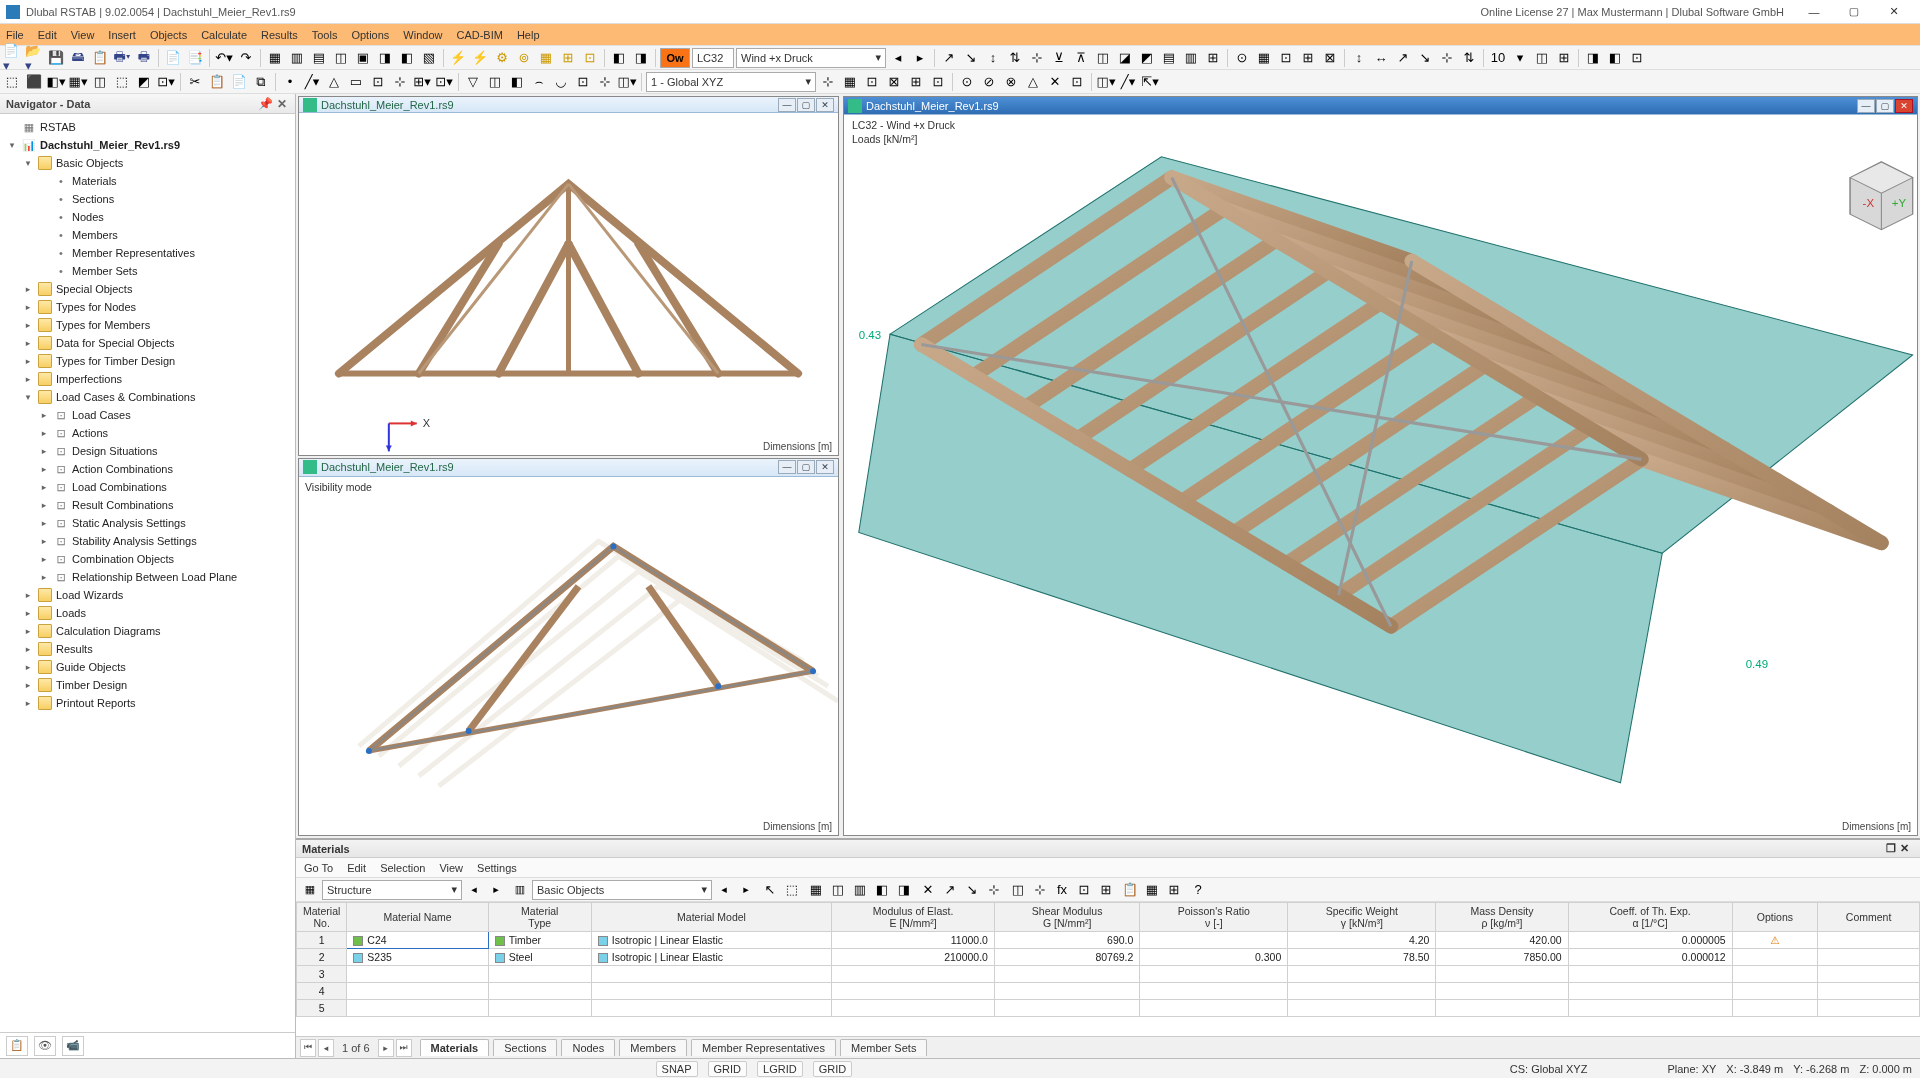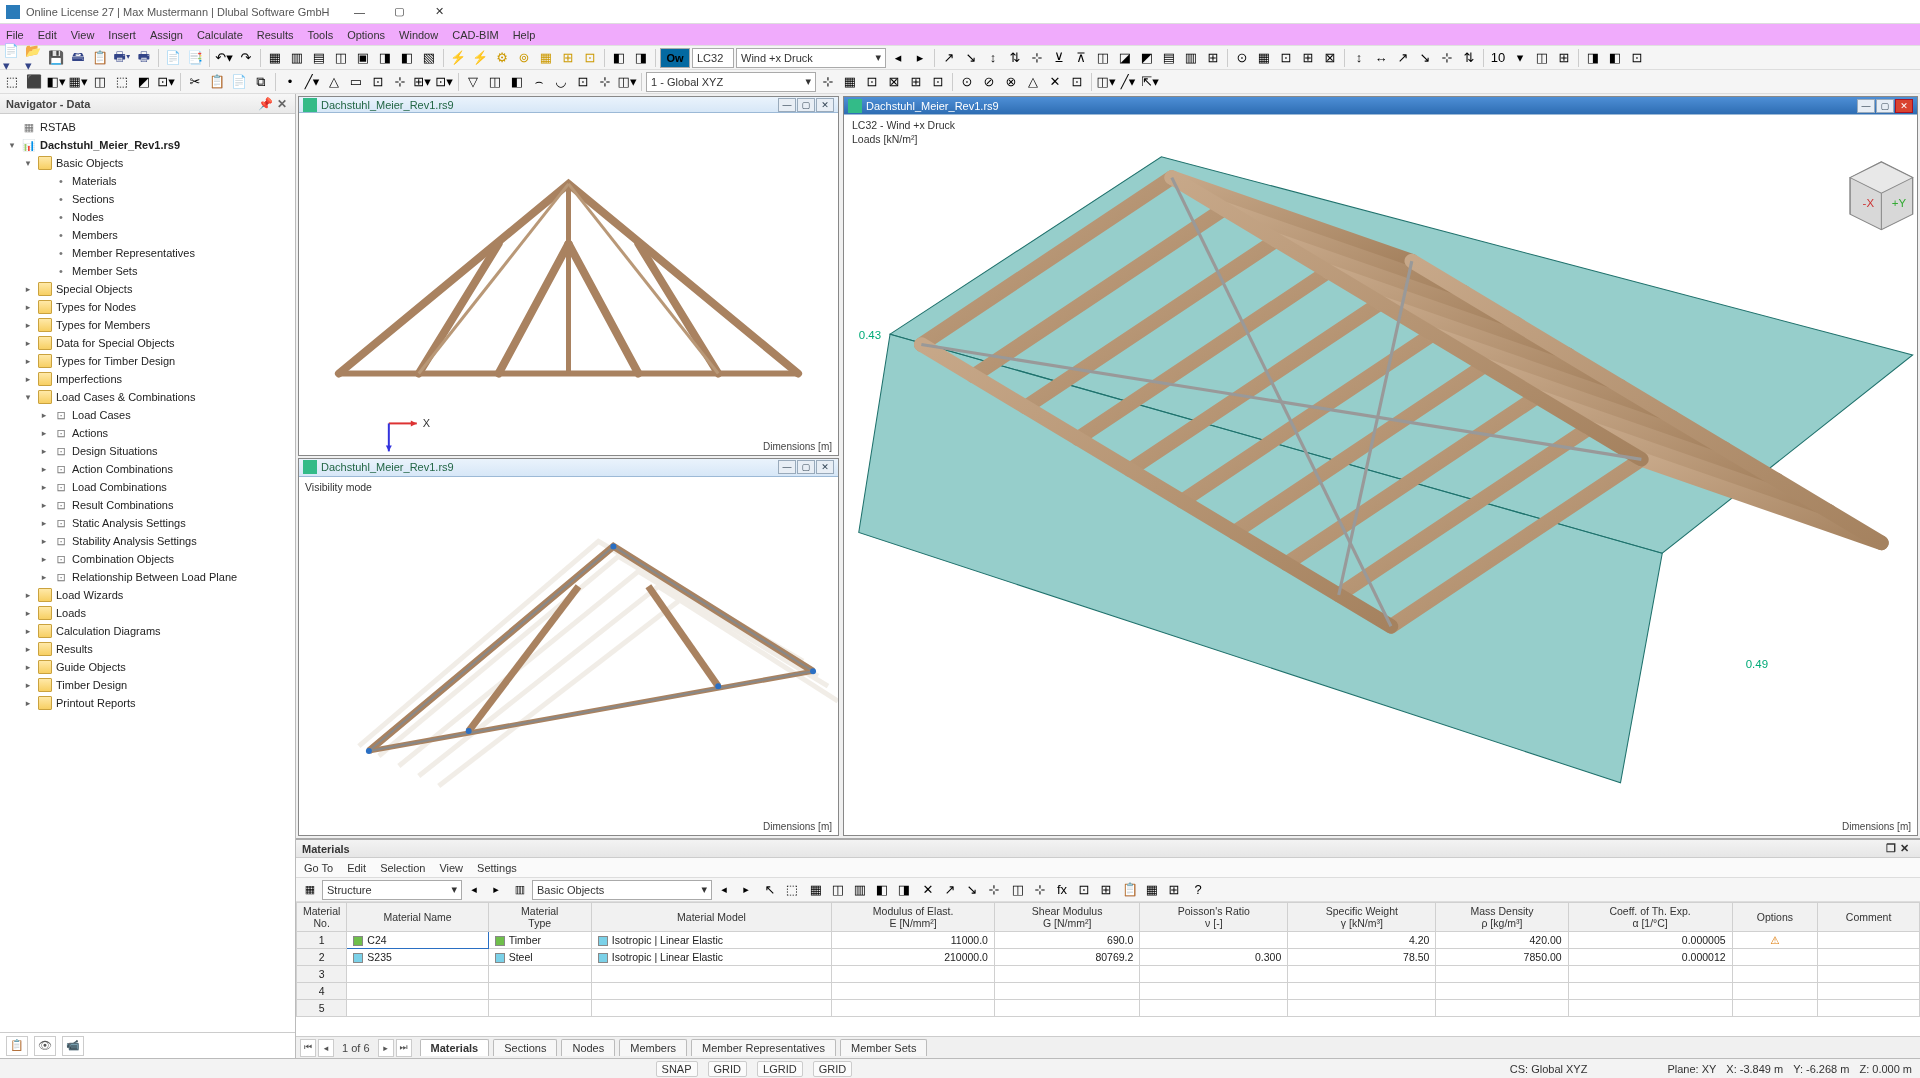--- a/index.html
+++ b/index.html
@@ -4,28 +4,28 @@
 <style>
 * { margin: 0; padding: 0; box-sizing: border-box; font-family: "Segoe UI", Tahoma, sans-serif; font-size: 11px; }
 body { background: #f0f0f0; width: 1920px; height: 1078px; overflow: hidden; display: flex; flex-direction: column; }
 .titlebar { height: 24px; background: #fff; display: flex; align-items: center; padding: 0 6px; border-bottom: 1px solid #ddd; }
 .titlebar .icon { width: 14px; height: 14px; background: #2b7bb9; margin-right: 6px; }
 .titlebar .title { flex: 1; color: #555; }
 .titlebar .right { color: #555; margin-right: 10px; }
 .titlebar .winbtns { display: flex; gap: 0; }
 .titlebar .winbtn { width: 40px; height: 20px; display: flex; align-items: center; justify-content: center; color: #333; }
 .titlebar .winbtn.close { color: #333; }
-.menubar { height: 22px; background: #f0abfc; display: flex; align-items: center; padding: 0 6px; gap: 14px; border-bottom: 1px solid #e0e0e0; }
+.menubar { height: 22px; background: #fdba74; display: flex; align-items: center; padding: 0 6px; gap: 14px; border-bottom: 1px solid #e0e0e0; }
 .menubar .item { color: #333; cursor: default; }
 .toolbar { height: 24px; background: #f5f5f5; display: flex; align-items: center; padding: 0 2px; gap: 2px; border-bottom: 1px solid #ddd; }
 .toolbar .sep { width: 1px; height: 18px; background: #ccc; margin: 0 2px; }
 .tbtn { width: 20px; height: 20px; display: flex; align-items: center; justify-content: center; border: 1px solid transparent; border-radius: 2px; }
 .tbtn svg, .tbtn span { display: block; }
 .combo { height: 20px; border: 1px solid #aaa; background: #fff; padding: 0 4px; display: flex; align-items: center; font-size: 11px; color: #333; }
-.combo.load { background: #0369a1; color:#000; font-weight:bold; min-width: 30px; justify-content:center; }
+.combo.load { background: #f97316; color:#000; font-weight:bold; min-width: 30px; justify-content:center; }
 .main { flex: 1; display: flex; min-height: 0; }
 .navigator { width: 296px; background: #fff; border-right: 1px solid #bbb; display: flex; flex-direction: column; }
 .nav-head { height: 20px; background: linear-gradient(#f7f7f7,#e9e9e9); border-bottom: 1px solid #ccc; display: flex; align-items: center; padding: 0 6px; font-weight: bold; color: #444; }
 .nav-head .title { flex:1; }
 .nav-head .btns { display:flex; gap:2px; }
 .nav-head .hb { width:14px; height:14px; display:flex; align-items:center; justify-content:center; color:#666; font-size:12px; }
 .tree { flex: 1; overflow: auto; padding: 4px 2px; }
 .tnode { display: flex; align-items: center; height: 18px; padding-left: 4px; color: #222; }
 .tchev { width:12px; text-align:center; color:#666; font-size:9px; }
 .ticon { width:14px; height:14px; margin: 0 4px; display:inline-flex; align-items:center; justify-content:center; }
@@ -67,36 +67,39 @@
 .navbottom { height:26px; border-top:1px solid #ccc; display:flex; align-items:center; gap:6px; padding:0 6px; }
 .navbottom .nb { width:22px; height:20px; border:1px solid #ccc; background:#fff; display:flex; align-items:center; justify-content:center; color:#555; }
 .color-sq { display:inline-block; width:10px; height:10px; border:1px solid #888; margin-right:4px; vertical-align:middle; }
 .overlay-txt { position:absolute; font-size:10.5px; color:#333; }
 </style>
 </head>
 <body>
 
 <div class="titlebar">
   <div class="icon"></div>
+  <div class="title">
+    <span>Dlubal RSTAB</span> | <span>9.02.0054</span> | <span>Dachstuhl_Meier_Rev1.rs9</span>
+  </div>
   <div class="right">
     <span>Online License 27</span> | <span>Max Mustermann</span> | <span>Dlubal Software GmbH</span>
   </div>
   <div class="winbtns">
     <div class="winbtn">―</div>
     <div class="winbtn">▢</div>
     <div class="winbtn close">✕</div>
   </div>
 </div>
 
 <div class="menubar" id="menubar">
     <div class="item">File</div>
     <div class="item">Edit</div>
     <div class="item">View</div>
     <div class="item">Insert</div>
-    <div class="item">Assign</div>
+    <div class="item">Objects</div>
     <div class="item">Calculate</div>
     <div class="item">Results</div>
     <div class="item">Tools</div>
     <div class="item">Options</div>
     <div class="item">Window</div>
     <div class="item">CAD-BIM</div>
     <div class="item">Help</div>
   </div>
 
 <div class="toolbar" id="tb1">

